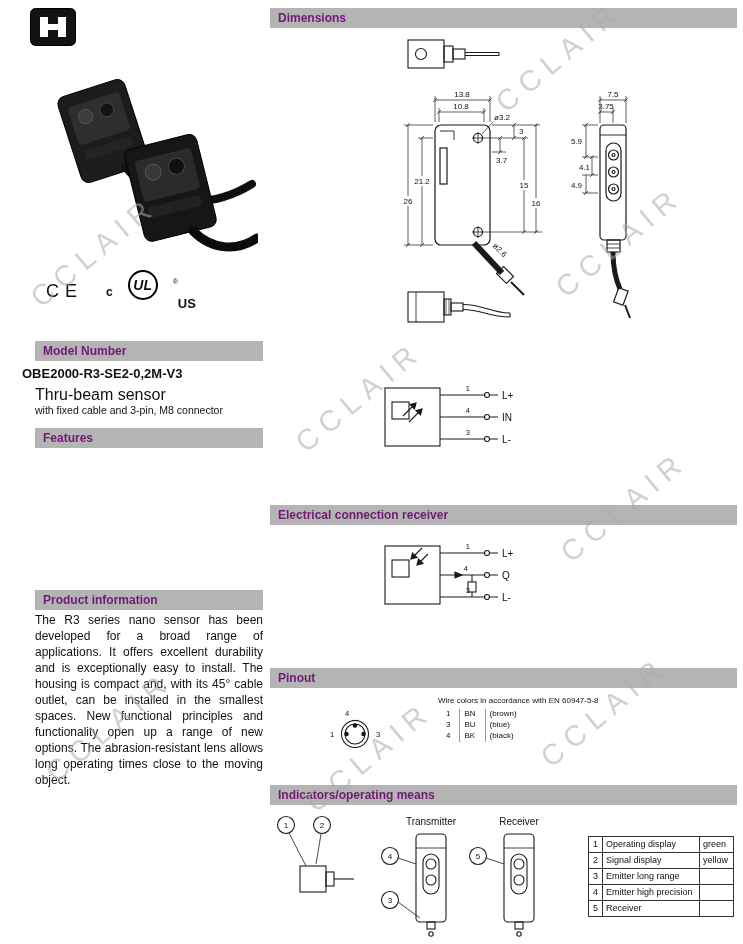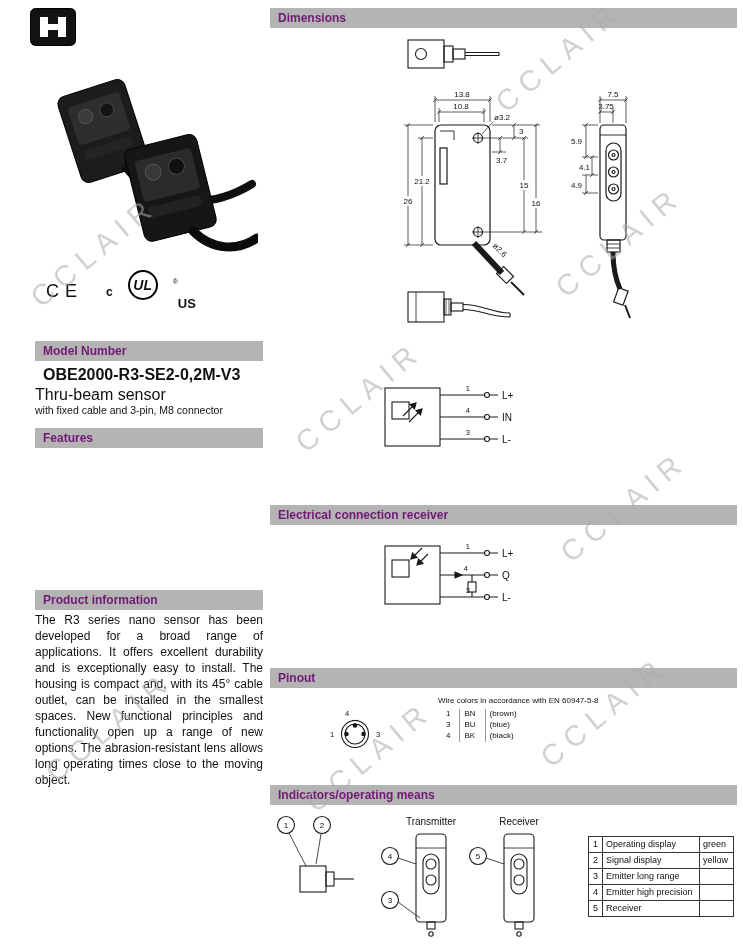--- a/index.html
+++ b/index.html
@@ -10,21 +10,21 @@
   }
   .abs { position:absolute; }
   
   .shead {
     position:absolute; background:#b4b4b4; color:#701a75;
     font-size:12px; font-weight:bold; padding:3px 8px; line-height:14px;
   }
   .shead.lcol { left:35px; width:228px; }
   .shead.rcol { left:270px; width:467px; }
   
-  .model-number { position:absolute; left:43px; top:366px; width:228px; font-size:16px; font-weight:bold; }
+  .model-number { position:absolute; left:22px; top:366px; width:228px; font-size:13px; font-weight:bold; }
   .model-type   { position:absolute; left:35px; top:386px; width:228px; font-size:16px; }
   .model-subtitle { position:absolute; left:35px; top:404px; width:228px; font-size:10.5px; }
   .features-list { position:absolute; left:35px; top:452px; width:228px; list-style:disc; padding-left:16px; }
   .features-list li { font-size:12px; line-height:1.28; margin-bottom:8px; }
   .product-info { position:absolute; left:35px; top:613px; width:228px; font-size:12px; line-height:1.33; text-align:justify; }
   
   .ce-mark { position:absolute; left:46px; top:281px; font-size:18px; letter-spacing:6px; font-weight:500;text-align:right; }
   .ul-mark { position:absolute; left:106px; top:270px; display:flex; align-items:flex-start; }
   .ul-c { font-size:12px; font-weight:bold; margin-top:15px; }
   .ul-circle { width:30px; height:30px; border:2.5px solid #000; border-radius:50%;

